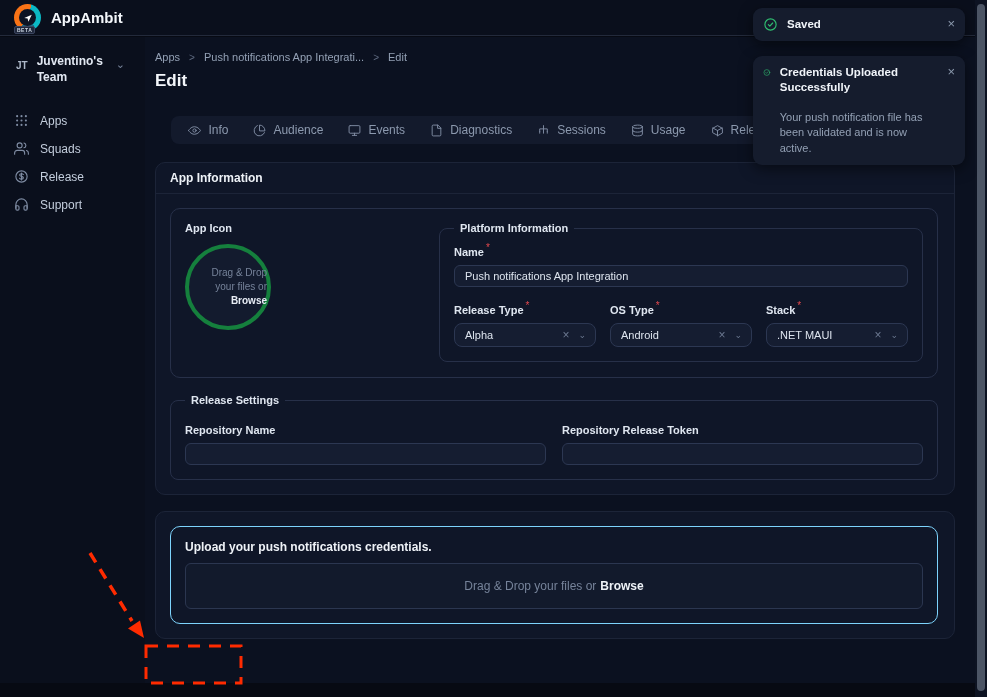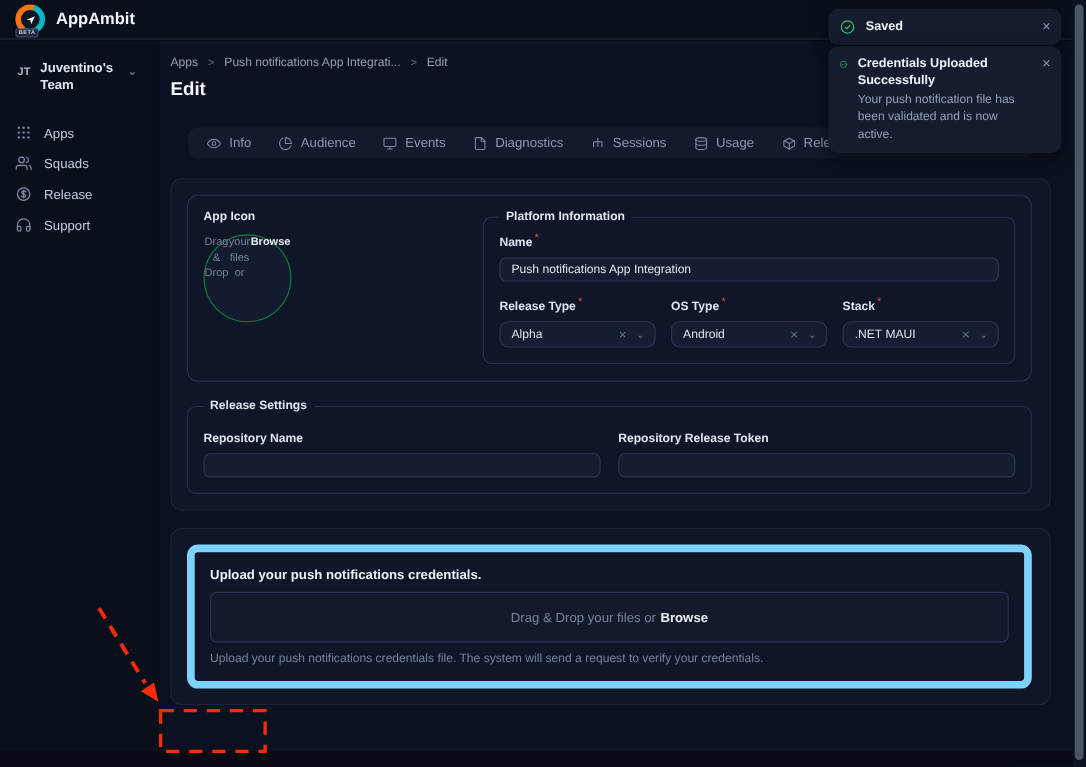--- a/index.html
+++ b/index.html
@@ -19,25 +19,25 @@
     background:conic-gradient(from 215deg,#f97316 0 45%,#0bb8c4 45% 80%,#1f6f8a 80% 100%);
     display:flex;align-items:center;justify-content:center}
   .logo-core{width:17px;height:17px;border-radius:50%;background:#0d1424;
     display:flex;align-items:center;justify-content:center}
   .beta-badge{position:absolute;bottom:-3px;left:0;background:#20283c;border:1px solid #3a445e;
     color:#cbd5e1;font-size:5px;font-weight:bold;padding:0 2px;border-radius:2px;letter-spacing:.5px}
   .brand{font-weight:bold;font-size:15px;color:#f4f7fb}
 
   
   .toasts{position:absolute;top:8px;right:22px;width:212px;display:flex;flex-direction:column;
-    gap:1px;z-index:30}
+    gap:15px;z-index:30}
   .toast{background:#151c2d;border-radius:9px;padding:9px 10px;display:flex;gap:9px;
     box-shadow:0 4px 14px rgba(0,0,0,.5);align-items:flex-start}
   .toast-title{font-size:11.5px;font-weight:bold;color:#f0f4f9;line-height:1.3}
-  .toast-msg{font-size:11px;color:#93a0b4;margin-top:3px;line-height:1.4}
+  .toast-msg{font-size:11px;color:#93a0b4;margin-top:15px;line-height:1.4}
   .toast-close{margin-left:auto;color:#8b99ad;font-size:13px;cursor:pointer;line-height:1;flex:none}
 
   
   .sidebar{position:absolute;top:37px;left:0;width:145px;height:646px;background:#0a0f1c}
   .team{display:flex;align-items:flex-start;padding:17px 8px 0 16px;gap:9px;cursor:pointer}
   .team-initials{font-size:10px;font-weight:bold;color:#aeb9ca;margin-top:6px}
   .team-name{font-size:12px;font-weight:bold;color:#e2e8f2;line-height:1.3;width:70px}
   .team-chevron{color:#76839a;font-size:11px;margin-top:4px}
   .nav{margin-top:23px;display:flex;flex-direction:column;gap:3px}
   .nav-item{display:flex;align-items:center;gap:11px;padding:5px 14px;font-size:12px;
@@ -59,43 +59,43 @@
 
   .card{background:#0f1628;border:1px solid #1c2438;border-radius:10px;margin-top:18px}
   .card-header{padding:8px 14px;border-bottom:1px solid #1c2438;font-size:12px;font-weight:bold;
     color:#eef2f7}
   .card-body{padding:14px 16px 14px 14px}
 
   .panel{border:1px solid #273049;border-radius:10px;padding:13px 14px 15px;display:flex;gap:14px}
   .appicon-col{width:240px;flex:none}
   .lbl{font-size:11px;font-weight:bold;color:#dfe6f0}
   .req{color:#e5484d;font-size:10px;vertical-align:top;margin-left:2px}
-  .circle-drop{width:78px;height:78px;border-radius:50%;border:1px solid #15803d;background:#131b2e;
-    margin-top:10px;display:flex;flex-direction:row;align-items:flex-start;justify-content:center;
+  .circle-drop{width:78px;height:78px;border-radius:50%;border:4px solid #15803d;background:#131b2e;
+    margin-top:10px;display:flex;flex-direction:column;align-items:flex-end;justify-content:center;
     font-size:10px;color:#76839a;text-align:center;line-height:1.4;cursor:pointer}
   .circle-drop b{color:#e8edf5;font-size:10px}
 
   fieldset{border:1px solid #273049;border-radius:8px;margin:0;padding:8px 14px 14px;flex:1;min-width:0}
   legend{font-size:11px;font-weight:bold;color:#dfe6f0;padding:0 6px}
   .text-input{display:block;width:100%;box-sizing:border-box;height:22px;background:#151d31;
     border:1px solid #2c3752;border-radius:6px;color:#dde4ee;font-size:11px;padding:0 10px;
     margin-top:5px;font-family:inherit;outline:none}
   .row3{display:flex;gap:14px;margin-top:13px}
   .row3 .fld{flex:1;min-width:0}
   .select{height:22px;background:#151d31;border:1px solid #2c3752;border-radius:8px;display:flex;
     align-items:center;padding:0 9px 0 10px;font-size:11px;color:#dde4ee;margin-top:5px;cursor:pointer}
   .select .val{flex:1;overflow:hidden;white-space:nowrap}
   .select .clr{color:#6b7890;font-size:12px;margin-right:9px}
   .select .chv{color:#6b7890;font-size:9px}
 
   .release-fieldset{margin-top:16px;display:block}
   .two-col{display:flex;gap:16px;margin-top:6px}
   .two-col .fld{flex:1;min-width:0}
 
-  .upload-panel{border:7px solid #7dd3fc;border-radius:10px;padding:13px 14px 14px}
+  .upload-panel{border:1px solid #7dd3fc;border-radius:10px;padding:13px 14px 14px}
   .upload-title{font-size:12px;font-weight:bold;color:#eef2f7}
   .dropzone{margin-top:9px;height:44px;background:#121a2c;border:1px solid #2b3650;border-radius:6px;
     display:flex;align-items:center;justify-content:center;font-size:12px;color:#76839a;cursor:pointer}
   .dropzone b{color:#eef2f7;margin-left:4px}
   .upload-helper{margin-top:9px;font-size:11px;color:#76839a}
 
   
   .scrollbar-track{position:absolute;right:0;top:0;width:12px;height:697px;background:#0d1322;z-index:25}
   .scrollbar-thumb{position:absolute;right:2px;top:4px;width:8px;height:687px;border-radius:4px;
     background:#4c5565;cursor:pointer}
@@ -253,20 +253,21 @@
     <div class="tab">
       <svg class="ic ticon" width="13" height="13" viewBox="0 0 24 24" fill="none" stroke="currentColor" stroke-width="1.8" stroke-linecap="round" stroke-linejoin="round">
         <rect x="4" y="5" width="13" height="15" rx="2"></rect>
           <circle cx="18.5" cy="5.5" r="2.5"></circle>
       </svg>
       <span>Push Notifications</span>
     </div>
   </div>
 
   <section class="card">
+    <div class="card-header">App Information</div>
     <div class="card-body">
       <div class="panel">
         <div class="appicon-col">
           <div class="lbl">App Icon</div>
           <div class="circle-drop">
             <span>Drag &amp; Drop</span>
             <span>your files or</span>
             <b>Browse</b>
           </div>
         </div>
@@ -322,21 +323,20 @@
   </section>
 
   <section class="card" style="margin-top:16px">
     <div class="card-body">
       <div class="upload-panel">
         <div class="upload-title">Upload your push notifications credentials.</div>
         <div class="dropzone">
           <span>Drag &amp; Drop your files or</span>
           <b>Browse</b>
         </div>
-        <div class="upload-helper">Upload your push notifications credentials file. The system will send a request to verify your credentials.</div>
       </div>
     </div>
   </section>
 
 </main>
 
 <div class="scrollbar-track">
   <div class="scrollbar-thumb"></div>
 </div>
 

